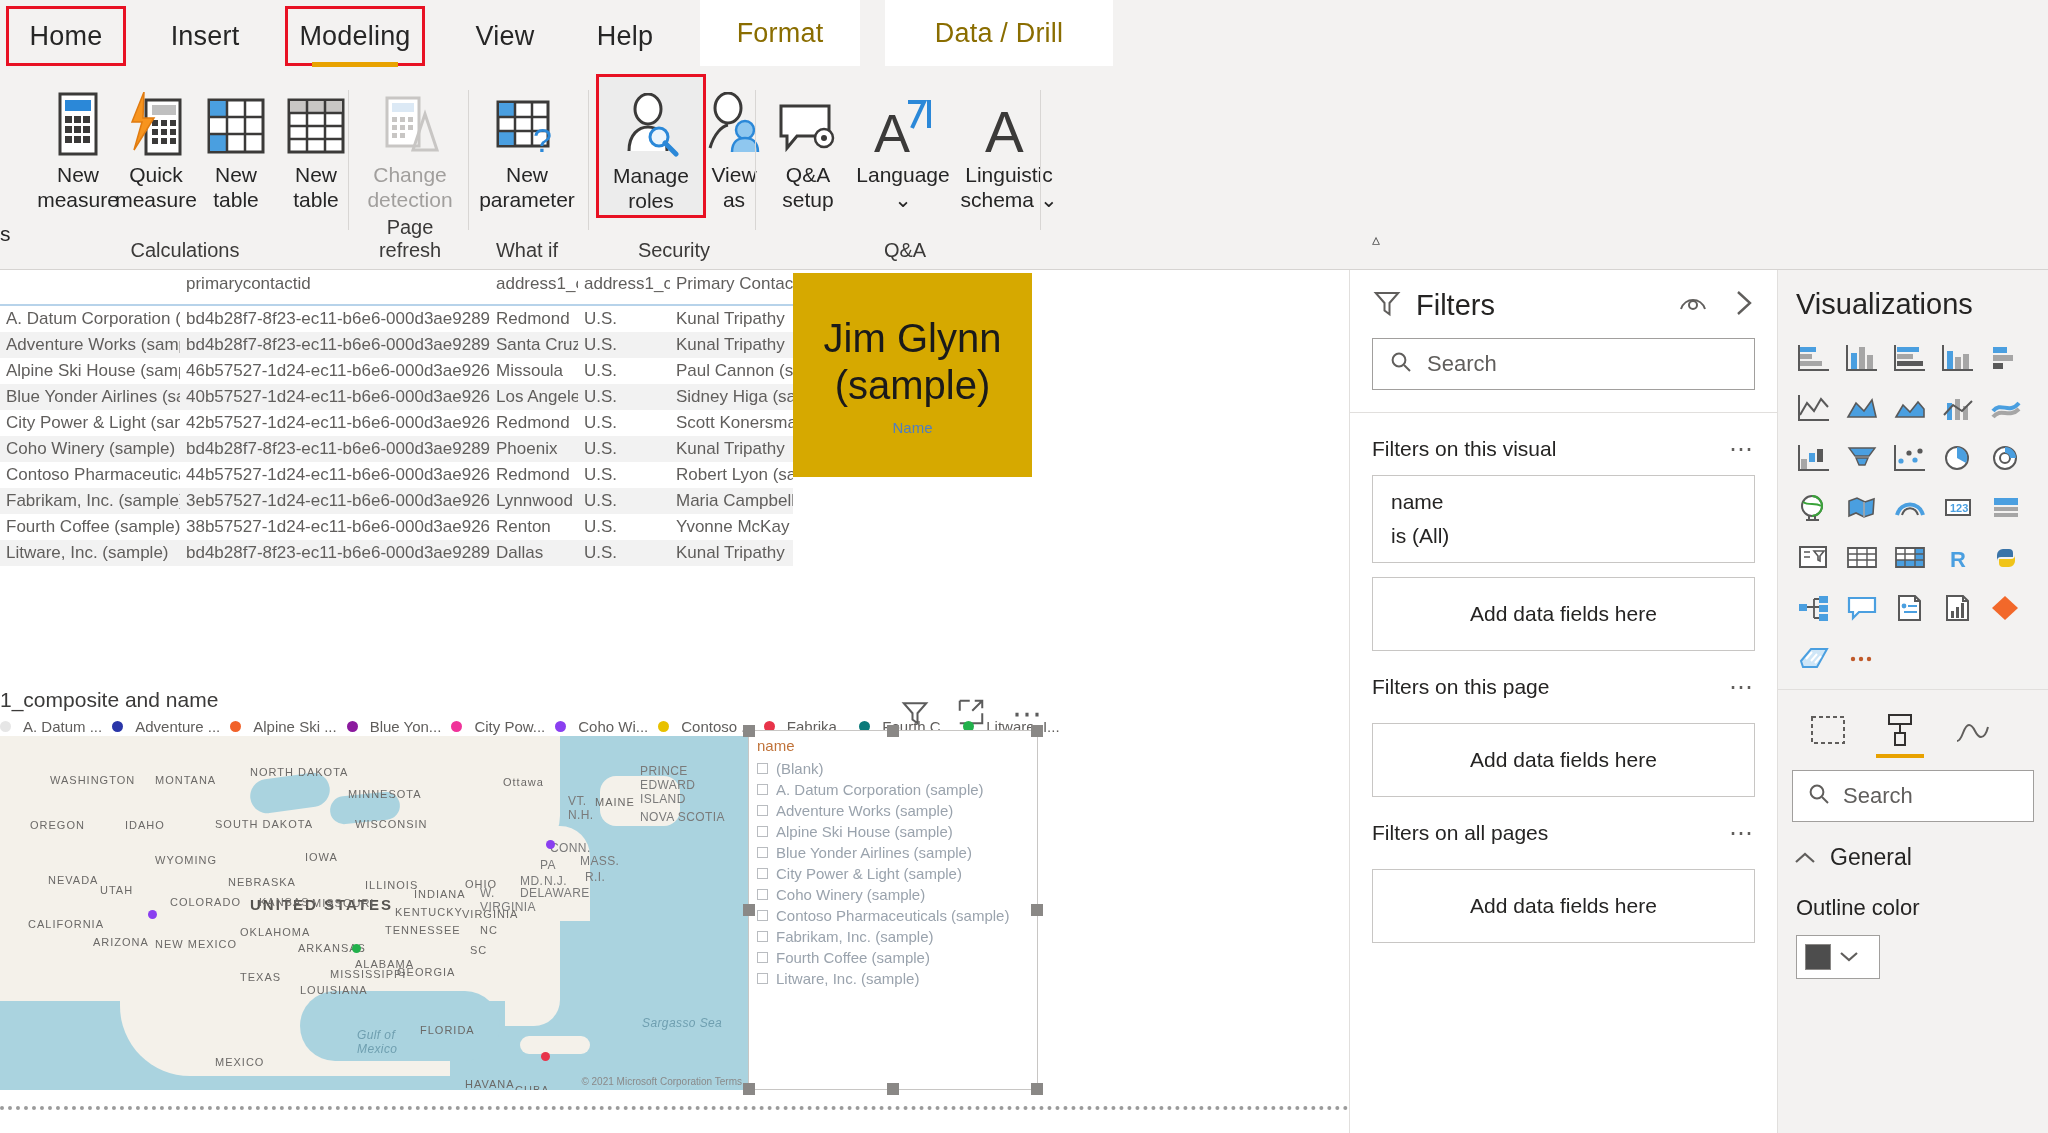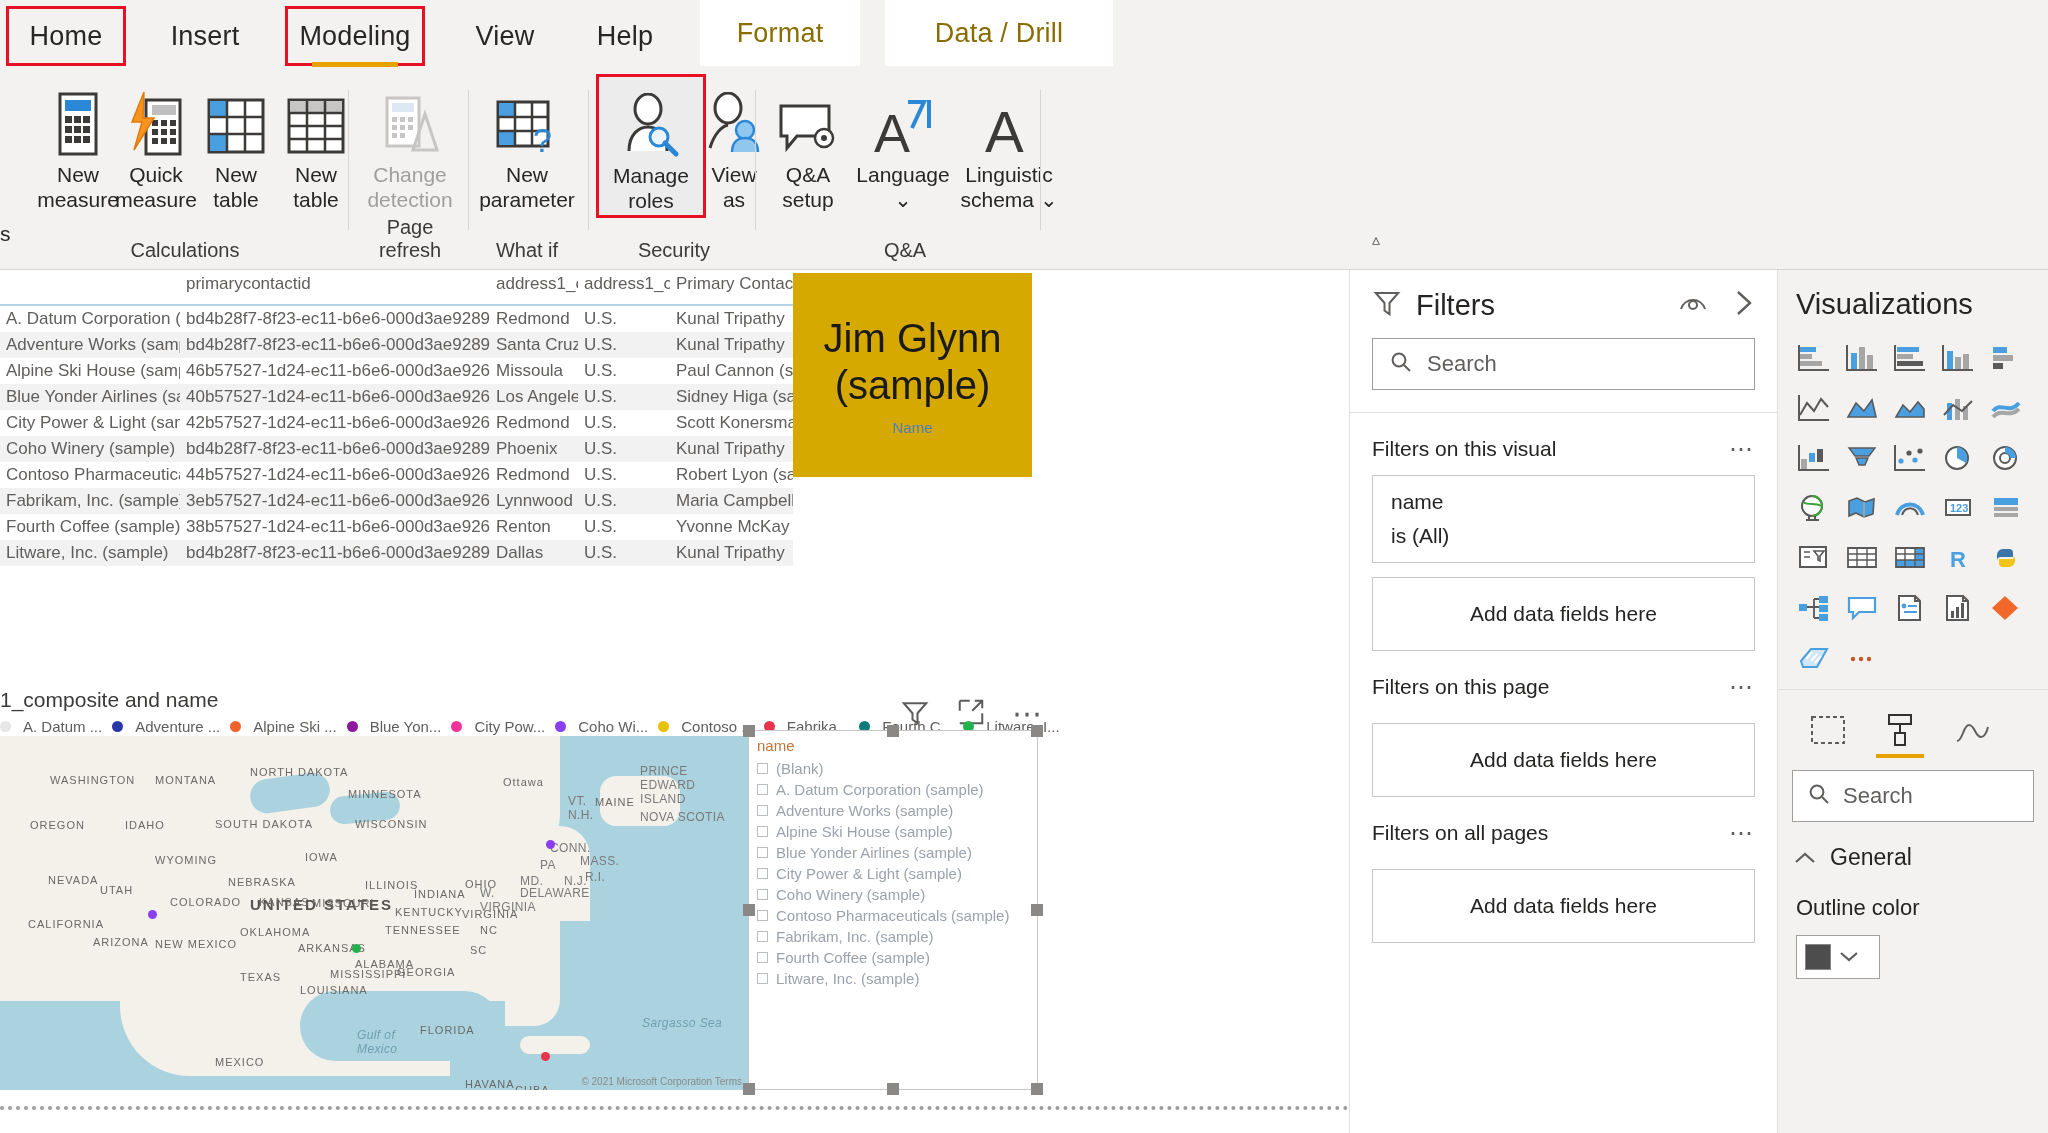--- a/index.html
+++ b/index.html
@@ -575,21 +575,21 @@
     <div class="mlabel med" style="left:480px;top:188px;">NC</div>
     <div class="mlabel med" style="left:420px;top:288px;">FLORIDA</div>
     <div class="mlabel med" style="left:215px;top:320px;">MEXICO</div>
     <div class="mlabel med" style="left:595px;top:60px;">MAINE</div>
     <div class="mlabel" style="left:640px;top:28px;">PRINCE<br>EDWARD<br>ISLAND</div>
     <div class="mlabel" style="left:640px;top:74px;">NOVA SCOTIA</div>
     <div class="mlabel" style="left:568px;top:72px;">N.H.</div>
     <div class="mlabel" style="left:568px;top:58px;">VT.</div>
     <div class="mlabel" style="left:580px;top:118px;">MASS.</div>
     <div class="mlabel" style="left:585px;top:134px;">R.I.</div>
-    <div class="mlabel" style="left:564px;top:138px;">N.J.</div>
+    <div class="mlabel" style="left:544px;top:138px;">N.J.</div>
     <div class="mlabel" style="left:520px;top:138px;">MD.</div>
     <div class="mlabel" style="left:520px;top:150px;">DELAWARE</div>
     <div class="mlabel" style="left:540px;top:122px;">PA</div>
     <div class="mlabel" style="left:480px;top:150px;">W.<br>VIRGINIA</div>
     <div class="mlabel" style="left:550px;top:105px;">CONN.</div>
     <div class="mlabel med" style="left:495px;top:40px;margin-left:8px;">Ottawa</div>
     <div class="mlabel med" style="left:465px;top:342px;">HAVANA</div>
     <div class="mlabel med" style="left:515px;top:348px;">CUBA</div>
     <div class="mlabel sea" style="left:357px;top:292px;">Gulf of<br>Mexico</div>
     <div class="mlabel sea" style="left:642px;top:280px;">Sargasso Sea</div>

